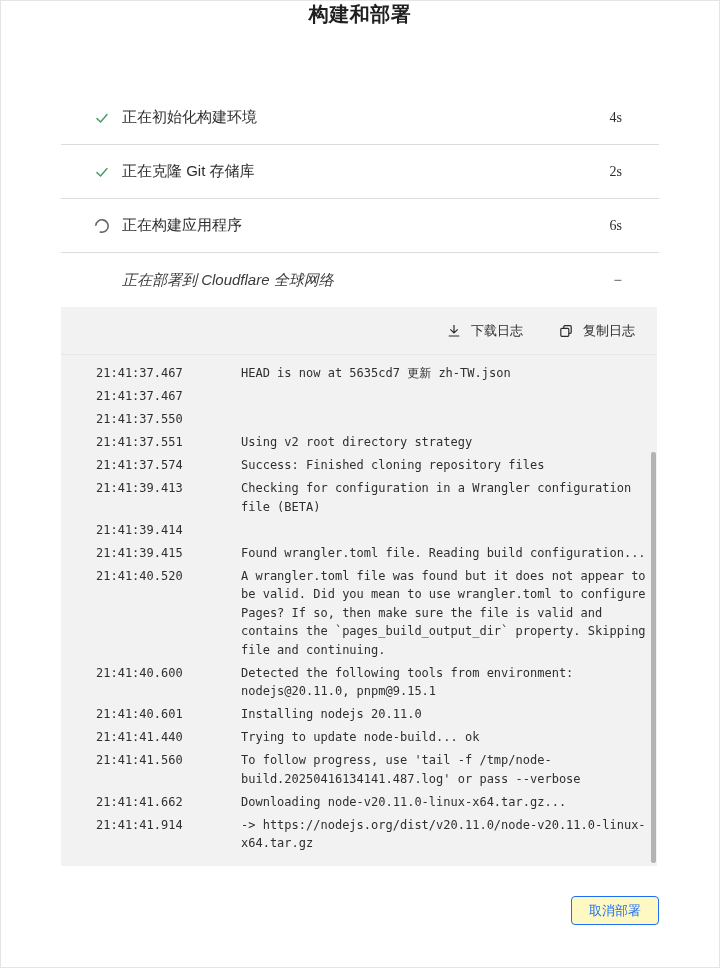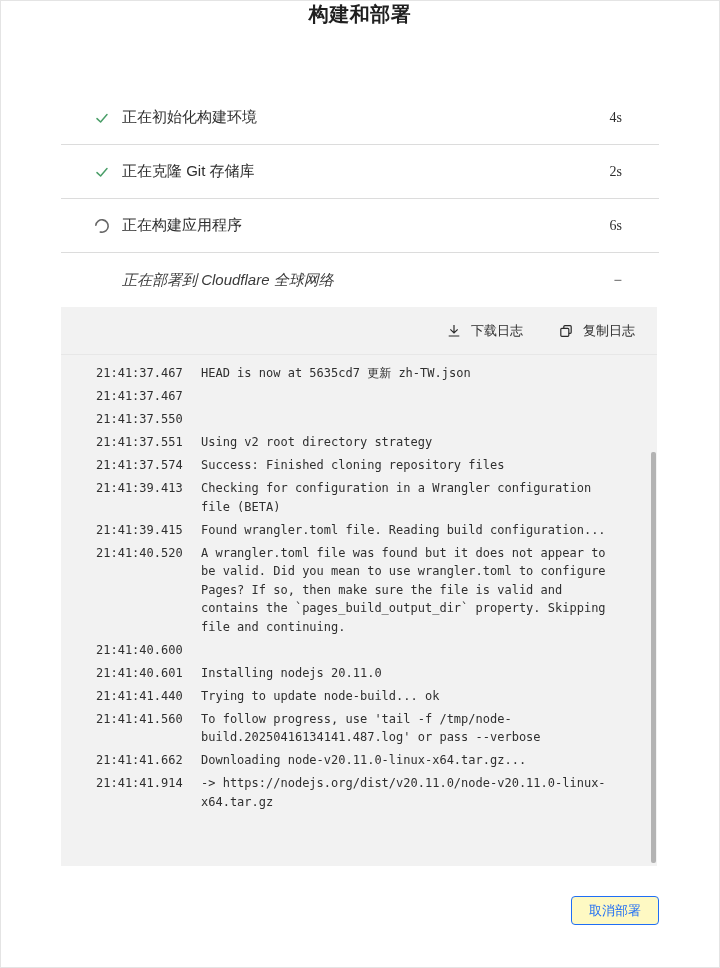--- a/index.html
+++ b/index.html
@@ -47,21 +47,21 @@
   .log-btn svg { display:block; }
 
   .log-body { position:relative; height:511px; overflow:hidden; }
   .log-content {
     margin-top:-14px; padding-left:35px;
     font-family:"DejaVu Sans Mono","Liberation Mono",monospace;
     font-size:12px; line-height:18.5px; color:#2f2f2f;
   }
   .log-line { display:flex; margin-bottom:4.5px; }
   .log-time { width:105px; flex-shrink:0; white-space:nowrap; }
-  .log-msg { width:57ch; white-space:pre-wrap; overflow-wrap:break-word; }
+  .log-msg { width:57ch; white-space:pre-wrap; overflow-wrap:break-word;margin-left:40px; }
 
   .scroll-thumb {
     position:absolute; right:1px; top:97px; width:5px; height:411px;
     background:#b3b3b3; border-radius:2px;
   }
 
   .footer { margin:30px 60px 0 60px; display:flex; justify-content:flex-end; }
   .cancel-btn {
     height:29px; padding:0 17px;
     background:#fef9c3; border:1px solid #1f6ef5; border-radius:4px;
@@ -168,29 +168,34 @@
   </div>
           <div class="log-line">
     <span class="log-time">21:41:37.574</span>
     <span class="log-msg">Success: Finished cloning repository files</span>
   </div>
           <div class="log-line">
     <span class="log-time">21:41:39.413</span>
     <span class="log-msg">Checking for configuration in a Wrangler configuration file (BETA)</span>
   </div>
           <div class="log-line">
+    <span class="log-time">21:41:39.414</span>
+    <span class="log-msg"></span>
+  </div>
+          <div class="log-line">
     <span class="log-time">21:41:39.415</span>
     <span class="log-msg">Found wrangler.toml file. Reading build configuration...</span>
   </div>
           <div class="log-line">
     <span class="log-time">21:41:40.520</span>
     <span class="log-msg">A wrangler.toml file was found but it does not appear to be valid. Did you mean to use wrangler.toml to configure Pages? If so, then make sure the file is valid and contains the `pages_build_output_dir` property. Skipping file and continuing.</span>
   </div>
           <div class="log-line">
     <span class="log-time">21:41:40.600</span>
+    <span class="log-msg">Detected the following tools from environment: nodejs@20.11.0, pnpm@9.15.1</span>
   </div>
           <div class="log-line">
     <span class="log-time">21:41:40.601</span>
     <span class="log-msg">Installing nodejs 20.11.0</span>
   </div>
           <div class="log-line">
     <span class="log-time">21:41:41.440</span>
     <span class="log-msg">Trying to update node-build... ok</span>
   </div>
           <div class="log-line">

